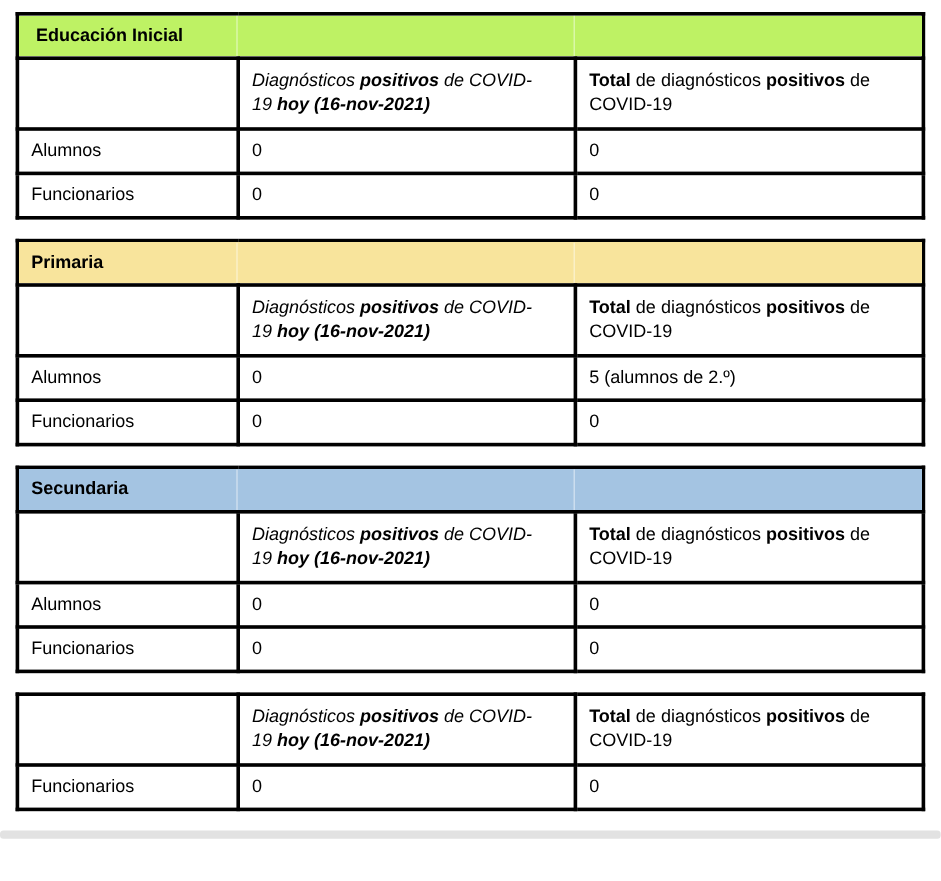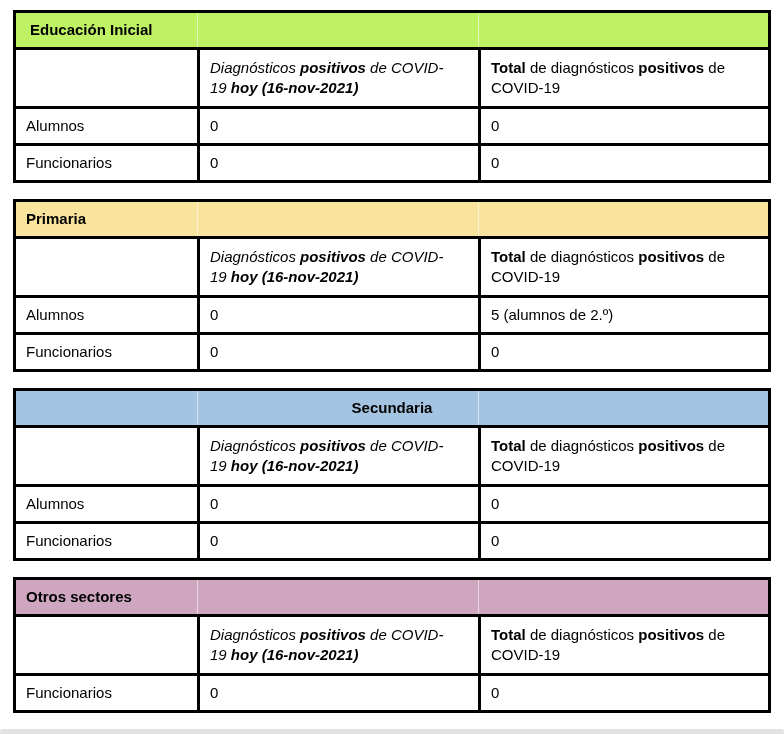--- a/index.html
+++ b/index.html
@@ -137,21 +137,21 @@
     </table>
 
   <table class="sec">
     <colgroup>
         <col class="c1">
         <col class="c2">
         <col class="c3">
       </colgroup>
     <tbody>
         <tr class="section-row">
-      <td colspan="3" style="background-color: rgb(164, 196, 226); text-align: center;">
+      <td colspan="3" style="background-color: rgb(164, 196, 226);">
         <span>Secundaria</span>
         <span class="faint f1"></span>
         <span class="faint f2"></span>
       </td>
     </tr>
     <tr class="colhead-row">
       <td></td>
       <td>
         <span class="seg-today"><span>Diagnósticos </span><b>positivos</b><span> de COVID-19 </span><b>hoy (16-nov-2021)</b></span>
       </td>
@@ -172,27 +172,20 @@
   </tbody>
     </table>
 
   <table class="sec">
     <colgroup>
         <col class="c1">
         <col class="c2">
         <col class="c3">
       </colgroup>
     <tbody>
-        <tr class="section-row">
-      <td colspan="3" style="background-color: rgb(207, 166, 191);">
-        <span>Otros sectores</span>
-        <span class="faint f1"></span>
-        <span class="faint f2"></span>
-      </td>
-    </tr>
     <tr class="colhead-row">
       <td></td>
       <td>
         <span class="seg-today"><span>Diagnósticos </span><b>positivos</b><span> de COVID-19 </span><b>hoy (16-nov-2021)</b></span>
       </td>
       <td>
         <span class="seg-total"><b>Total</b><span> de diagnósticos </span><b>positivos</b><span> de COVID-19</span></span>
       </td>
     </tr>
     <tr class="data-row">

